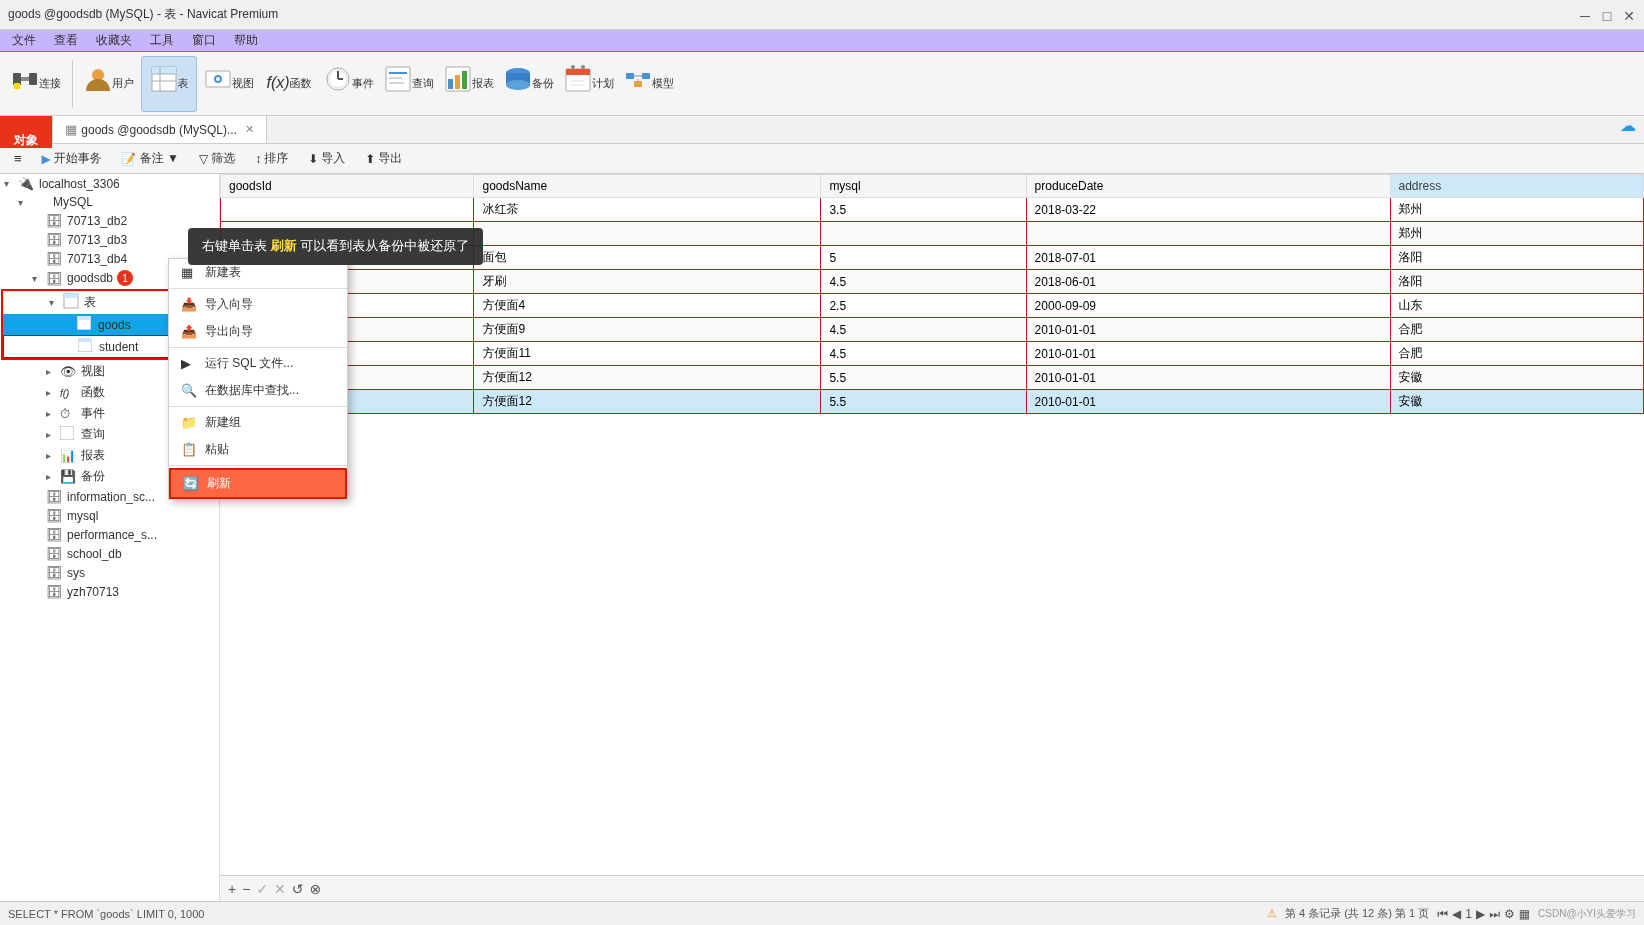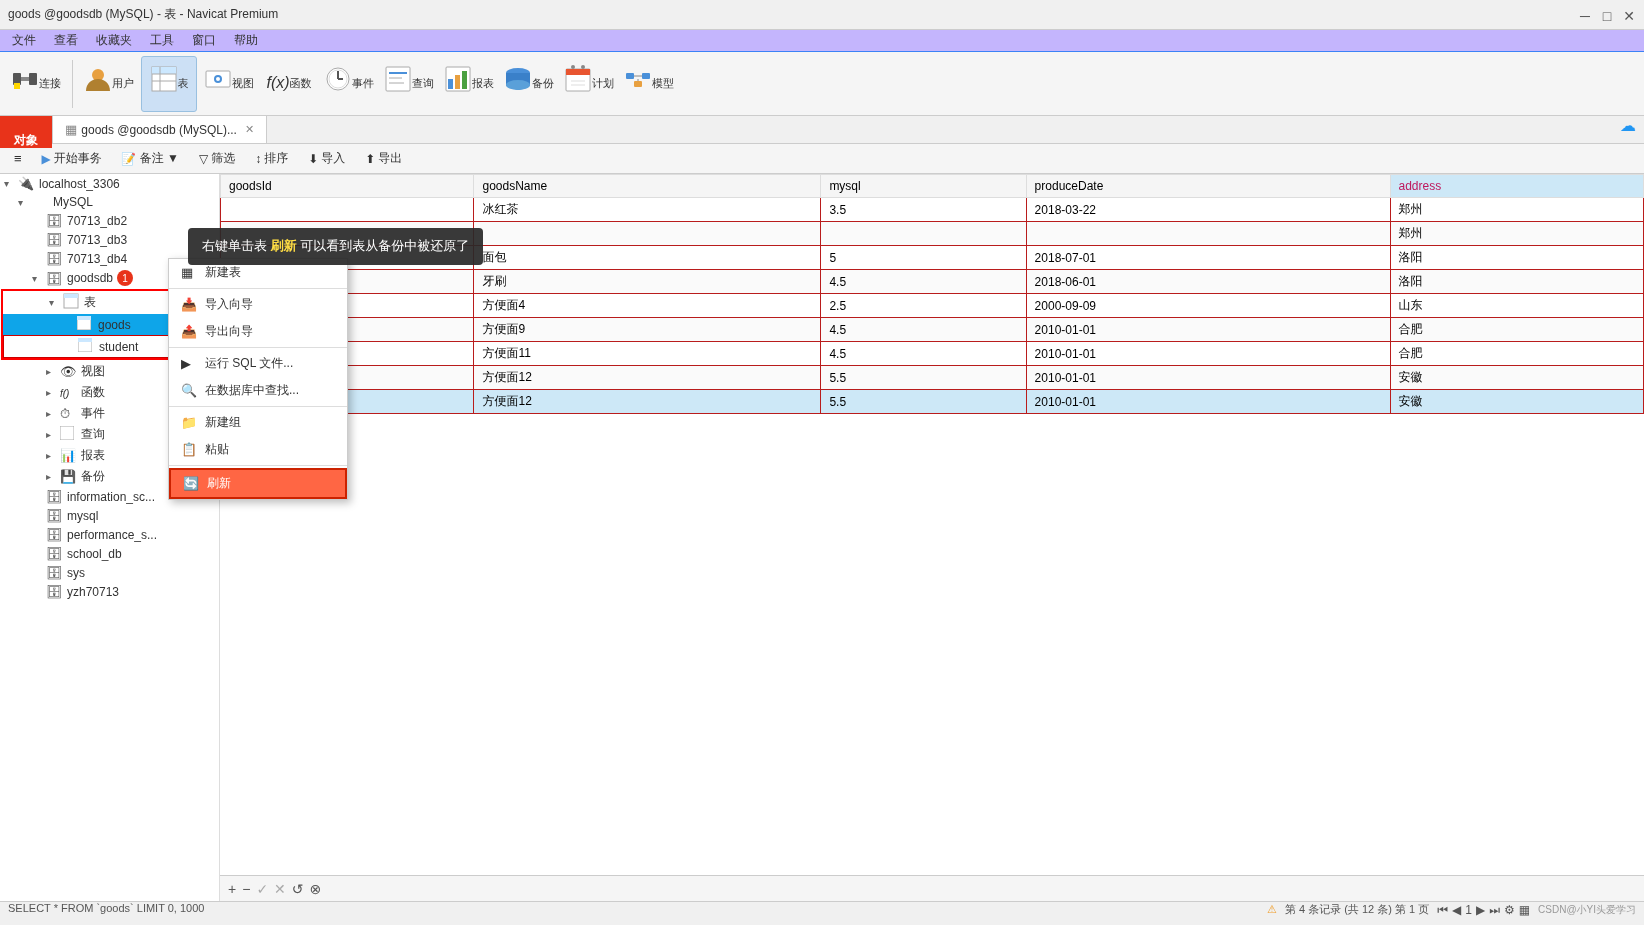--- a/index.html
+++ b/index.html
@@ -174,38 +174,38 @@
     .data-table th {
       background: #f5f5f5;
       border: 1px solid #ddd;
       padding: 4px 8px;
       text-align: left;
       font-weight: normal;
       white-space: nowrap;
     }
     .data-table th.active-col {
       background: #cde8f7;
-      color: #be185d;
+      color: #404040;
     }
     .data-table td {
       border: 1px solid #b91c1c;
       padding: 3px 8px;
       white-space: nowrap;
     }
     .data-table tr:nth-child(even) td { background: #fafafa; }
     .data-table tr.selected-row td { background: #cde8f7; }
     
     .table-scroll { overflow: auto; flex: 1; }
 
     
     .status-bar {
       background: #f0f0f0;
       height: 24px;
       display: flex;
-      align-items: flex-start;
+      align-items: center;
       padding: 0 8px;
       border-top: 1px solid #ccc;
       font-size: 11px;
       color: #555;
       gap: 8px;
     }
     .status-right {
       margin-left: auto;
       display: flex;
       align-items: center;

